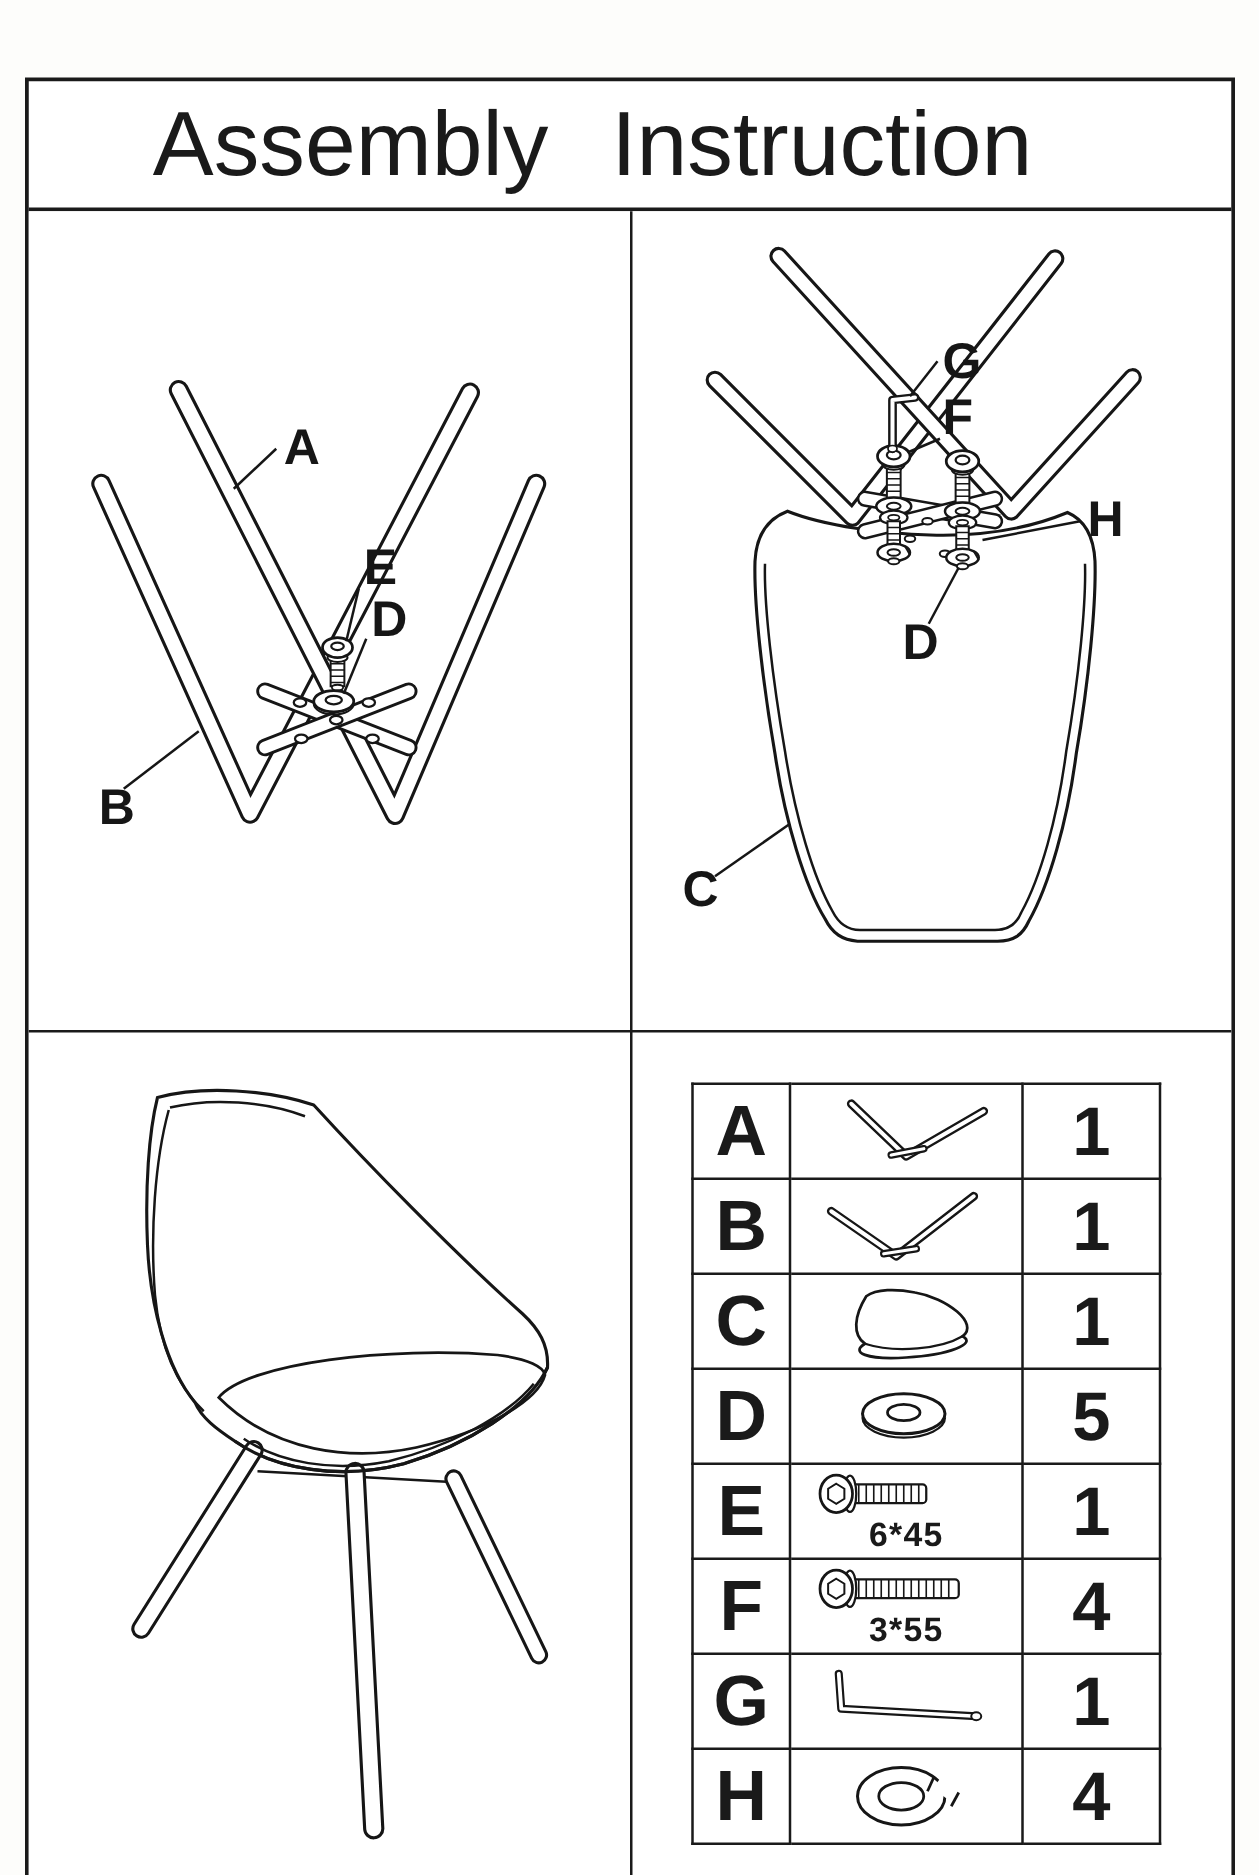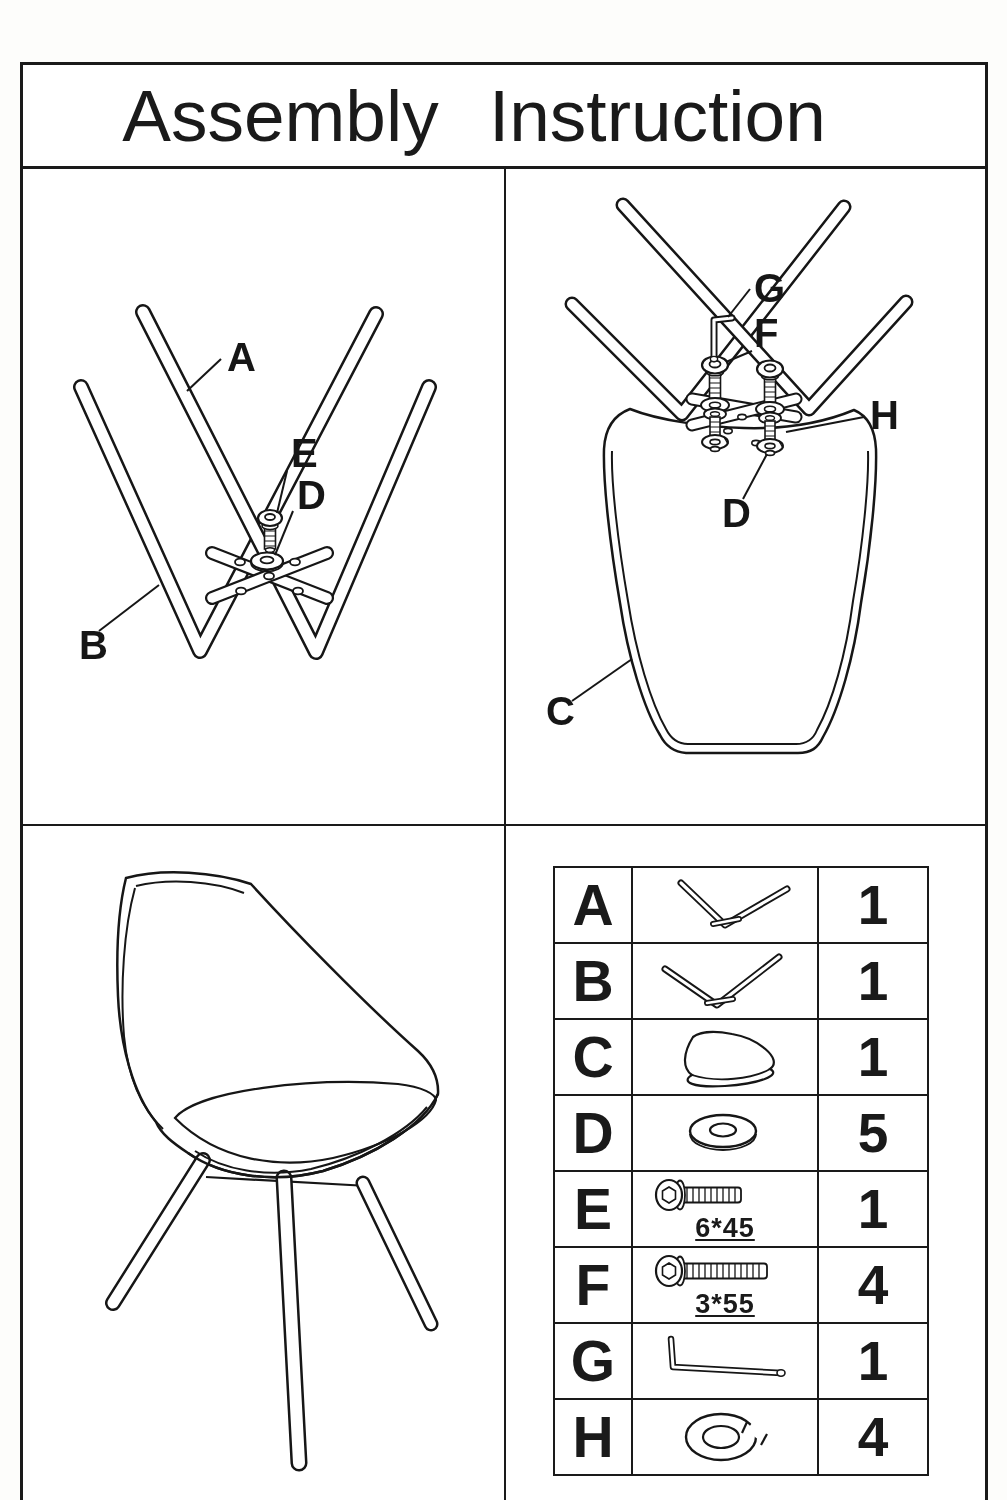--- a/index.html
+++ b/index.html
@@ -16,21 +16,21 @@
   .panel.tr, .panel.br { border-left:2px solid #1a1a1a; }
   .panel.bl, .panel.br { border-top:2px solid #1a1a1a; }
   .panel svg.diagram { display:block; }
   .dlabel { font:700 40px "Liberation Sans", sans-serif; fill:#161616; }
   .ln { stroke:#161616; stroke-width:2; }
 
   
   .parts-table { position:absolute; left:47px; top:40px; border-collapse:collapse; table-layout:fixed; }
   .parts-table td { border:2px solid #1a1a1a; height:74px; padding:0; text-align:center; vertical-align:middle; background:#fff; }
   .c-letter { width:76px; font-size:57px; font-weight:700; }
-  .c-icon   { width:184px;text-decoration:underline; }
+  .c-icon   { width:184px; }
   .c-qty    { width:108px; font-size:55px; font-weight:700; }
   .size-label { font-size:27px; font-weight:700; letter-spacing:1px; margin-top:-3px; }
   .c-icon svg { display:block; margin:0 auto; }
 </style>
 </head>
 <body>
 
 <div class="page">
   <div class="sheet">
 

